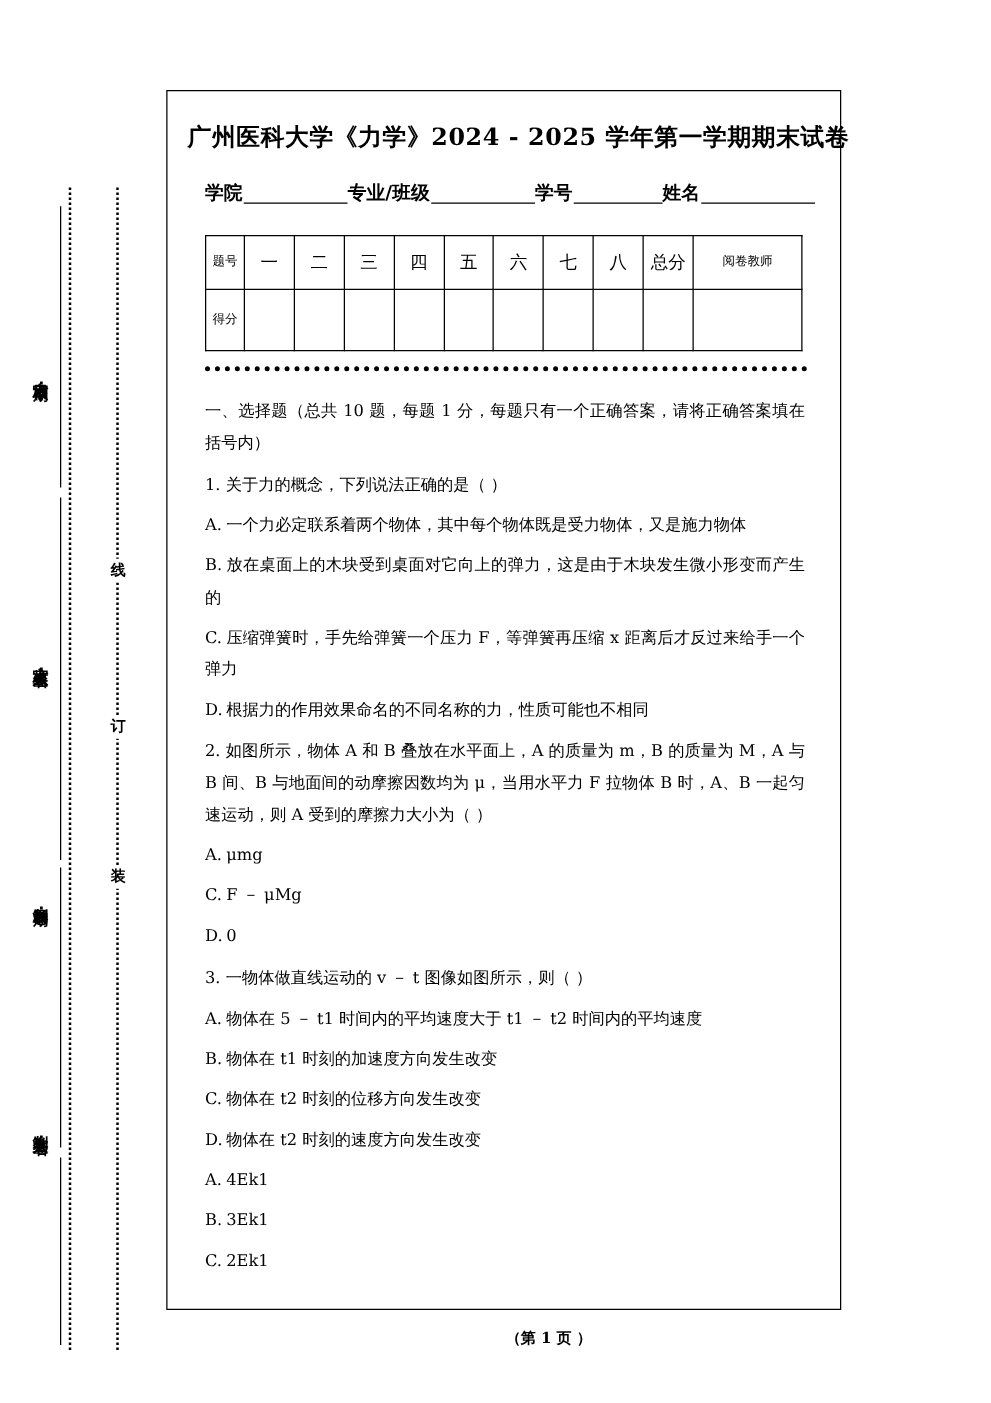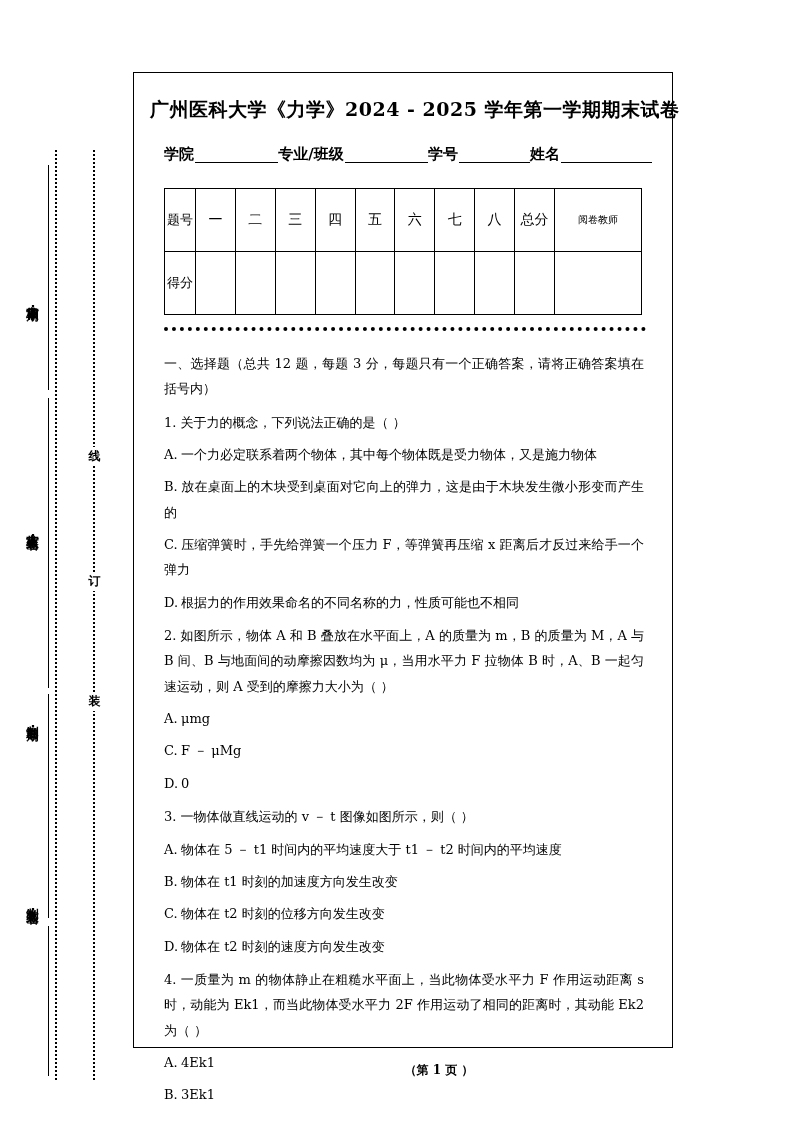--- a/index.html
+++ b/index.html
@@ -139,23 +139,23 @@
     border: 1px solid #000;
     text-align: center;
     vertical-align: middle;
     font-family: "DejaVu Serif", "Liberation Serif", serif;
     font-size: 14px;
     height: 38px;
     color: #000;
   }
   .score-table .rowhead {
     width: 30px;
-    font-size: 13px;
+    font-size: 10px;
     line-height: 1.15;
-    padding: 12px 0;
+    padding: 2px 0;
   }
   .score-table .lastcol { width: 84px; font-size: 10px; line-height: 1.2; }
   .score-table td.blankcell { height: 46px; }
 
   
   .dot-divider {
     margin: 12px 10px 0 14px;
     height: 4px;
     border-top: 4px dotted #000;
   }
@@ -262,21 +262,21 @@
           <td class="blankcell"></td>
           <td class="blankcell lastcol"></td>
         </tr>
       </tbody>
     </table>
 
     <div class="dot-divider"></div>
 
     <div class="content">
 
-      <p class="section-head">一、选择题（总共 12 题，每题 3 分，每题只有一个正确答案，请将正确答案填在括号内）</p>
+      <p class="section-head">一、选择题（总共 10 题，每题 1 分，每题只有一个正确答案，请将正确答案填在括号内）</p>
 
       <p class="q-stem">1. 关于力的概念，下列说法正确的是（  ）</p>
       <p class="q-option">
         <span class="opt-key">A.</span><span>一个力必定联系着两个物体，其中每个物体既是受力物体，又是施力物体</span>
       </p>
       <p class="q-option">
         <span class="opt-key">B.</span><span>放在桌面上的木块受到桌面对它向上的弹力，这是由于木块发生微小形变而产生的</span>
       </p>
       <p class="q-option">
         <span class="opt-key">C.</span><span>压缩弹簧时，手先给弹簧一个压力 F，等弹簧再压缩 x 距离后才反过来给手一个弹力</span>
@@ -303,21 +303,20 @@
       <p class="q-option">
         <span class="opt-key">B.</span><span>物体在 t1 时刻的加速度方向发生改变</span>
       </p>
       <p class="q-option">
         <span class="opt-key">C.</span><span>物体在 t2 时刻的位移方向发生改变</span>
       </p>
       <p class="q-option">
         <span class="opt-key">D.</span><span>物体在 t2 时刻的速度方向发生改变</span>
       </p>
 
-      <p class="q-stem">4. 一质量为 m 的物体静止在粗糙水平面上，当此物体受水平力 F 作用运动距离 s 时，动能为 Ek1，而当此物体受水平力 2F 作用运动了相同的距离时，其动能 Ek2 为（  ）</p>
       <p class="q-option">
         <span class="opt-key">A.</span><span>4Ek1</span>
       </p>
       <p class="q-option">
         <span class="opt-key">B.</span><span>3Ek1</span>
       </p>
       <p class="q-option">
         <span class="opt-key">C.</span><span>2Ek1</span>
       </p>
 

